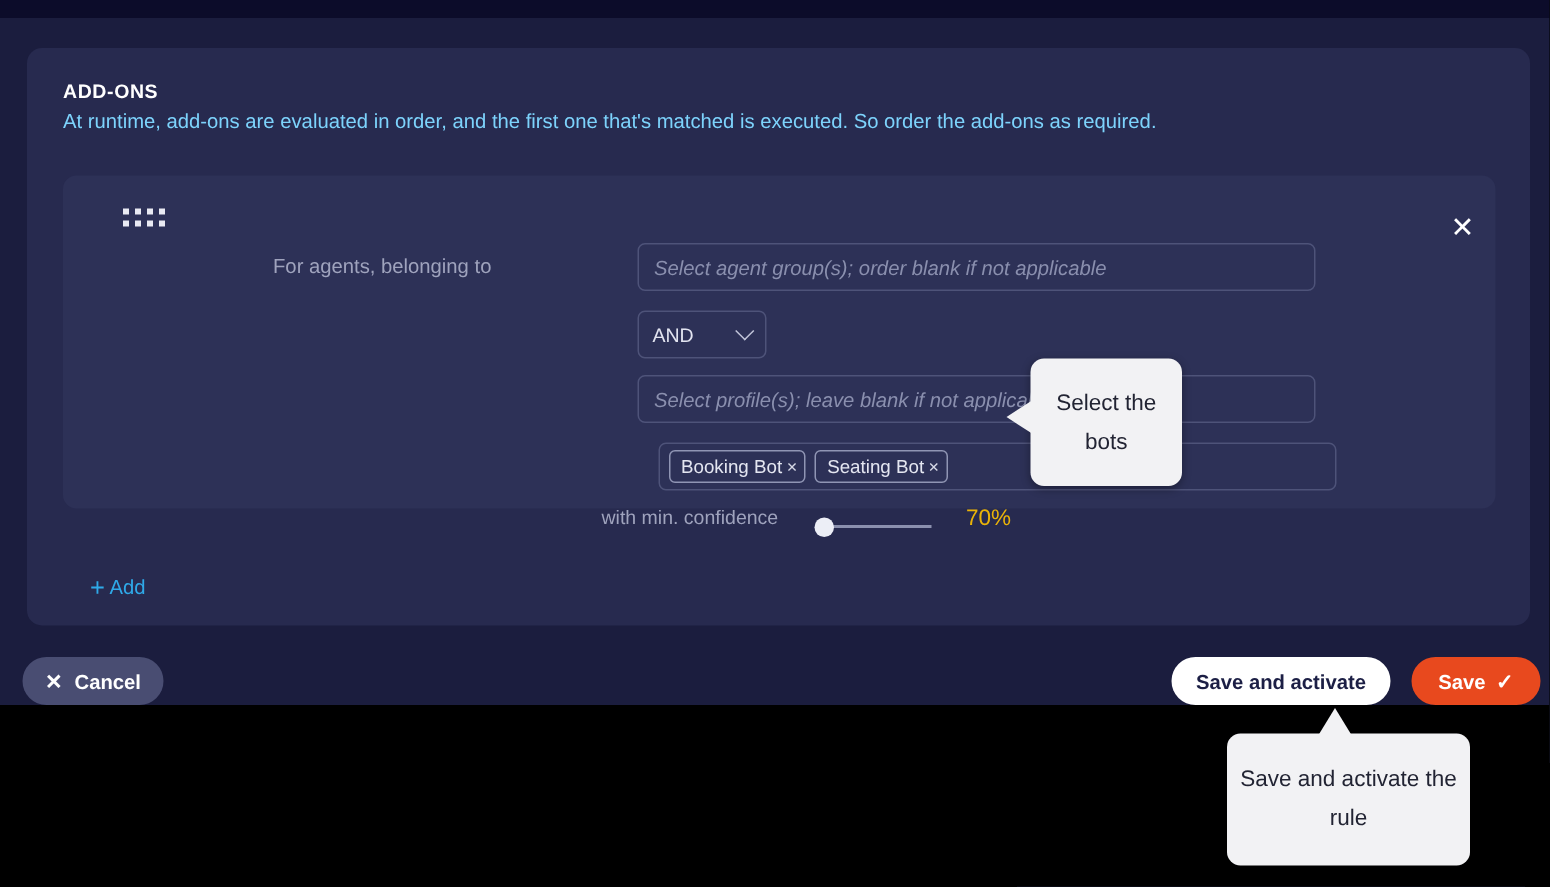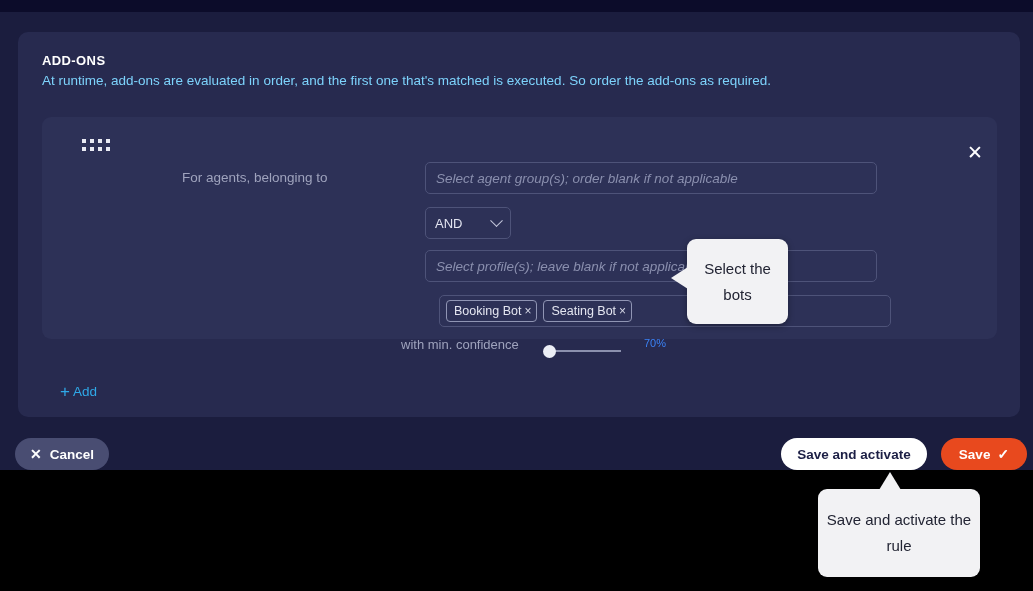--- a/index.html
+++ b/index.html
@@ -111,21 +111,21 @@
     font-size: 12.5px; color: #e4e6f1; background: transparent;
     cursor: default; white-space: nowrap;
   }
   .chip .x { margin-left: 3px; font-size: 12px; color: #d6d8e6; cursor: pointer; }
 
   .conf-row { position: absolute; left: 383px; top: 305px; }
   .conf-label { position: absolute; left: 0; top: 0; font-size: 13px; color: #9fa3bd; white-space: nowrap; }
   .slider-wrap { position: absolute; left: 142px; top: 7px; width: 78px; height: 14px; cursor: pointer; }
   .slider-track { position: absolute; left: 8px; top: 6px; width: 70px; height: 2px; background: #8b90ae; }
   .slider-thumb { position: absolute; left: 0; top: 1px; width: 13px; height: 13px; border-radius: 50%; background: #eceef6; }
-  .conf-value { position: absolute; left: 243px; top: 0; font-size: 11px; color: #3b82f6; }
+  .conf-value { position: absolute; left: 243px; top: 0; font-size: 15px; color: #eab308; }
 
   .add-link {
     position: absolute; left: 42px; top: 352px;
     display: flex; align-items: center; gap: 3px;
     color: #2fa9e8; font-size: 13.5px; cursor: pointer;
   }
   .add-link .plus { font-size: 17px; line-height: 13px; font-weight: 500; }
 
   
   .btn { position: absolute; display: flex; align-items: center; justify-content: center;

